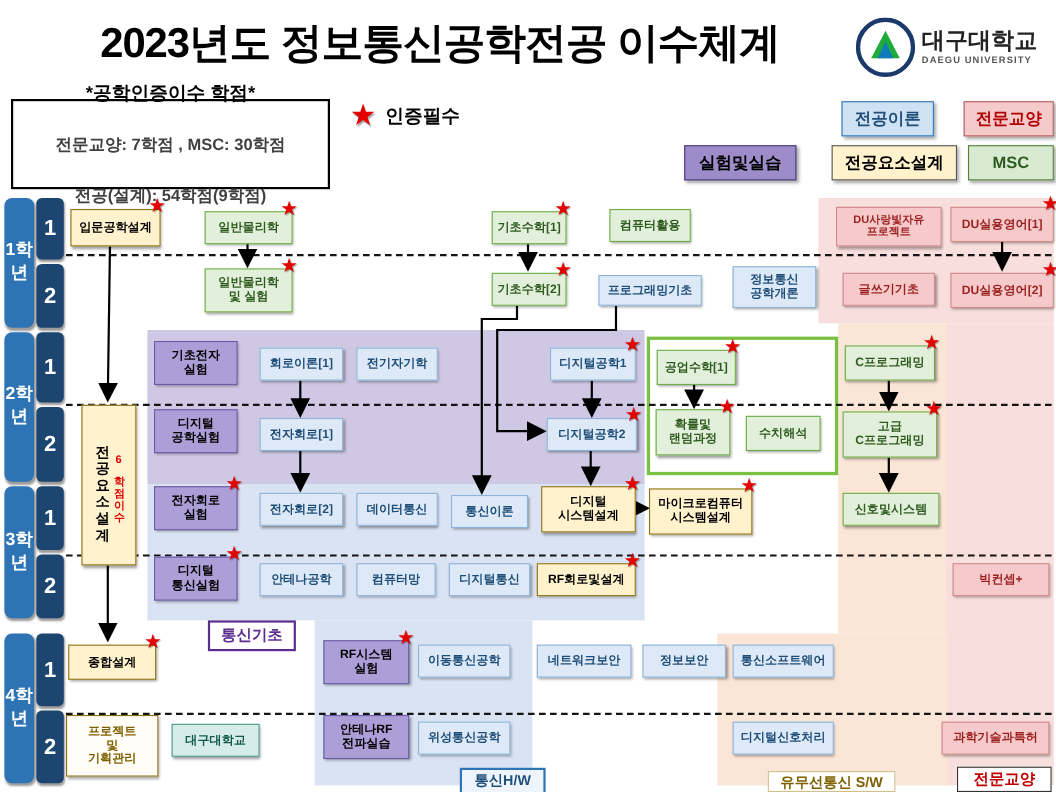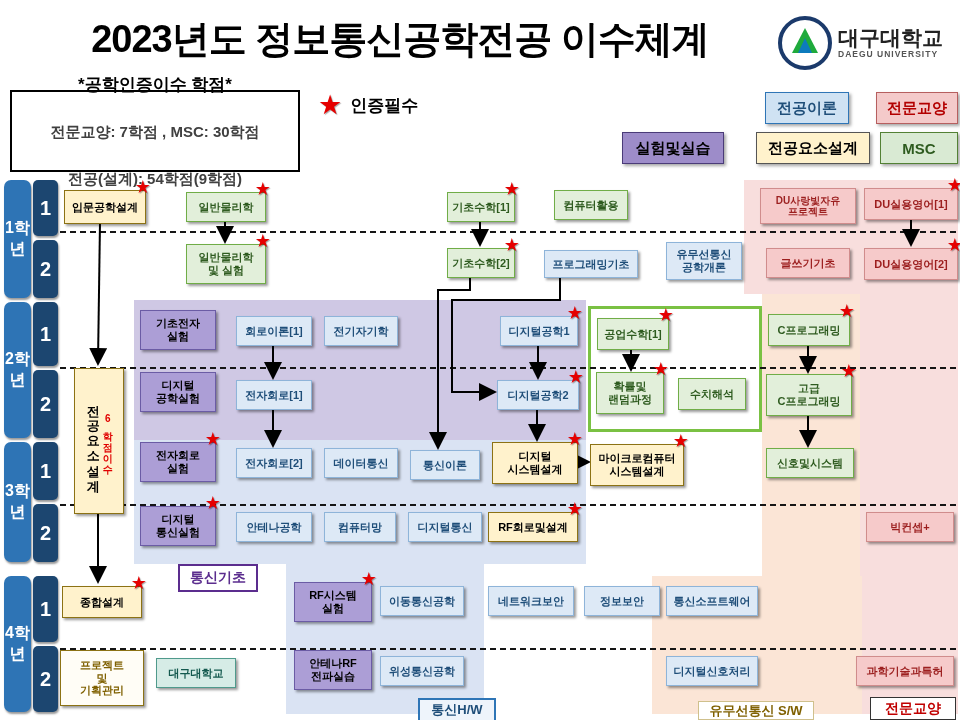--- a/index.html
+++ b/index.html
@@ -60,21 +60,21 @@
   .t-teal{background:#d6ece6;border-color:#4f9a8c;color:#14594e;}
   .t-white-brown{background:#fffdf6;border-color:#8c7214;color:#7f6000;}
   .star{position:absolute;top:-13px;right:-6px;color:#e50000;font-size:18px;line-height:1;z-index:6;
         text-shadow:1px 1px 1px rgba(0,0,0,.35);}
   
   .vbox{flex-direction:row;gap:2px;}
   .vtext{writing-mode:vertical-rl;text-orientation:upright;font-size:13px;letter-spacing:2px;color:#000;}
   .vnote{writing-mode:vertical-rl;text-orientation:upright;font-size:10px;letter-spacing:1px;color:#e00000;}
   
   .tag{position:absolute;z-index:4;display:flex;align-items:center;justify-content:center;font-weight:bold;background:#fff;}
-  .tag-comm-basic{border:2px solid #5b2d8e;color:#5b2d8e;font-size:14px;}
+  .tag-comm-basic{border:2px solid #5b2d8e;color:#5b2d8e;font-size:14px;margin-left:11px;}
   .tag-comm-hw{background:#eef4fb;border:2px solid #2e75b6;color:#1f4e79;font-size:13px;}
   .tag-wireless{border:1px solid #cfc08c;color:#7f6000;font-size:13px;}
   .tag-liberal{border:1.5px solid #333;color:#c00000;font-size:14px;}
 </style>
 </head>
 <body>
 
 <div class="page">
 
   <div class="region r-pink" style="left:744px;top:180px;width:214px;height:114px"></div>
@@ -201,21 +201,21 @@
 및 실험</span>
     </div>
   <div class="course t-msc" style="left:447px;top:248px;width:66px;height:28px">
       <span class="star">★</span>
       <span class="lbl">기초수학[2]</span>
     </div>
   <div class="course t-theory" style="left:544px;top:250px;width:92px;height:26px">
       <span class="lbl">프로그래밍기초</span>
     </div>
   <div class="course t-theory" style="left:666px;top:242px;width:74px;height:36px">
-      <span class="lbl">유무선통신
+      <span class="lbl">정보통신
 공학개론</span>
     </div>
   <div class="course t-liberal" style="left:766px;top:248px;width:82px;height:28px">
       <span class="lbl">글쓰기기초</span>
     </div>
   <div class="course t-liberal" style="left:864px;top:248px;width:92px;height:30px">
       <span class="star">★</span>
       <span class="lbl">DU실용영어[2]</span>
     </div>
 

